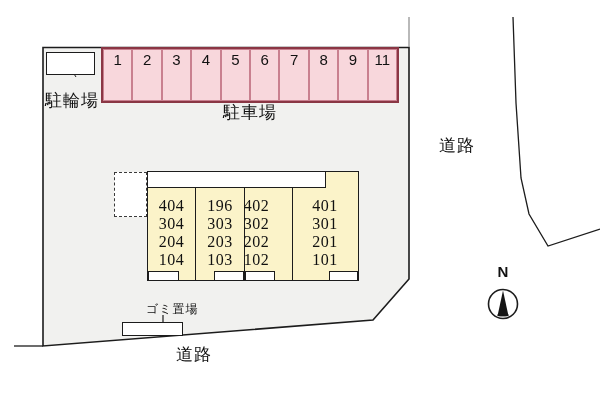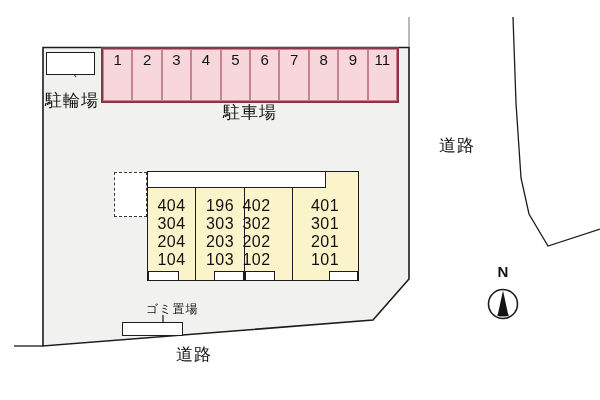--- a/index.html
+++ b/index.html
@@ -42,21 +42,21 @@
   .dashed-box{left:114px;top:172px;width:33px;height:45px;background:var(--white);
     border:1.4px dashed #3a3a3a;z-index:1;}
 
   
   .building{left:147px;top:171px;width:212px;height:110px;background:var(--building-fill);
     border:1.5px solid var(--line);z-index:2;}
   .corridor{left:0;top:0;width:178px;height:16px;background:var(--white);
     border-right:1.3px solid var(--line);border-bottom:1.3px solid var(--line);}
   .divider{top:16px;bottom:0;width:1.3px;background:var(--line);}
   .d1{left:47px;} .d2{left:96px;} .d3{left:144px;}
-  .unit-col{top:25px;text-align:center;font-size:16px;line-height:18px;letter-spacing:.5px;}
+  .unit-col{top:25px;text-align:center;font-size:16px;line-height:18px;letter-spacing:.5px;font-family:Liberation Serif, serif;}
   .u1{left:0;width:47px;} .u2{left:48px;width:48px;} .u3{left:85px;width:47px;} .u4{left:145px;width:64px;text-align:center;}
   .notch{bottom:0;height:9px;background:var(--white);
     border:1.2px solid var(--line);border-bottom:none;}
   .n1{left:0;width:31px;} .n2{left:66px;width:30px;} .n3{left:97px;width:30px;} .n4{right:0;width:29px;}
 
   
   .garbage-box{left:122px;top:322px;width:61px;height:14px;background:var(--white);
     border:1.3px solid var(--line);z-index:2;}
   .garbage-label{left:146px;top:299px;font-size:12px;z-index:2;}
 

